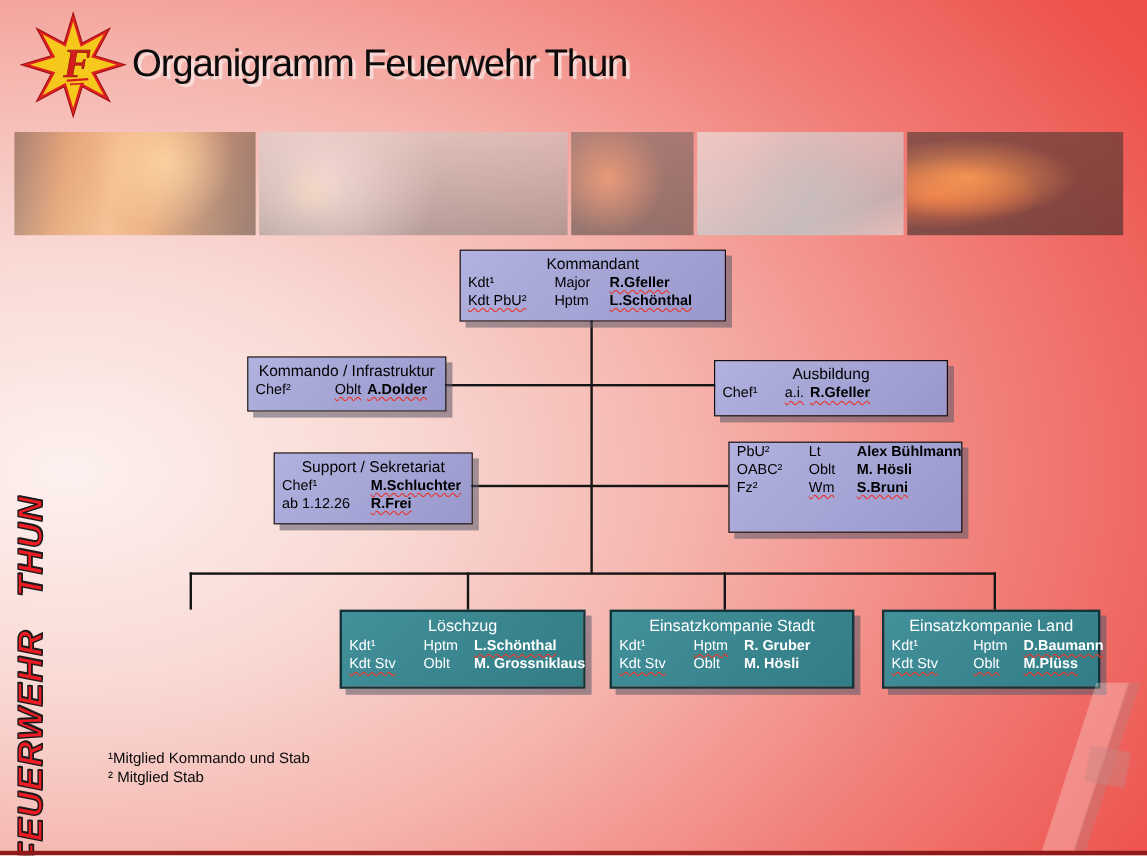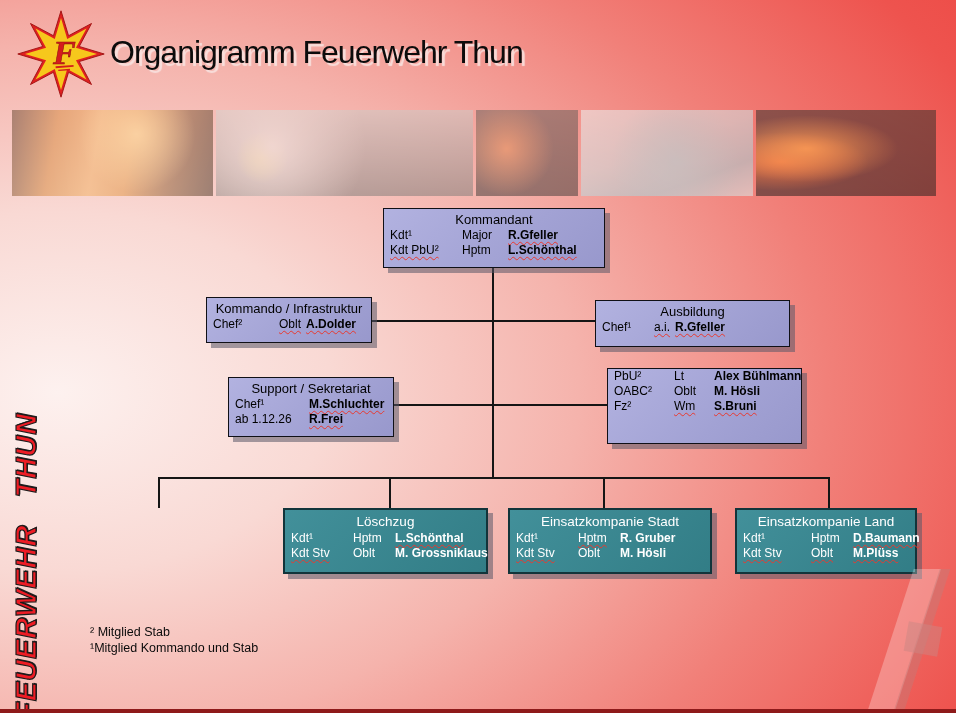--- a/index.html
+++ b/index.html
@@ -210,22 +210,22 @@
       <span class="lbl">Kdt¹</span>
       <span class="val"><span class="pre">Hptm</span><span class="name wavy">D.Baumann</span></span>
     </div>
     <div class="row">
       <span class="lbl wavy">Kdt Stv</span>
       <span class="val"><span class="pre wavy">Oblt</span><span class="name wavy">M.Plüss</span></span>
     </div>
   </div>
 
   <div class="footnotes">
+    <div>¹Mitglied Kommando und Stab</div>
     <div>² Mitglied Stab</div>
-    <div>¹Mitglied Kommando und Stab</div>
   </div>
 
   <div class="side-text">FEUERWEHR   THUN</div>
 
   <div class="watermark">
     <div class="w1"></div>
       <div class="w2"></div>
       <div class="w3"></div>
   </div>
 

